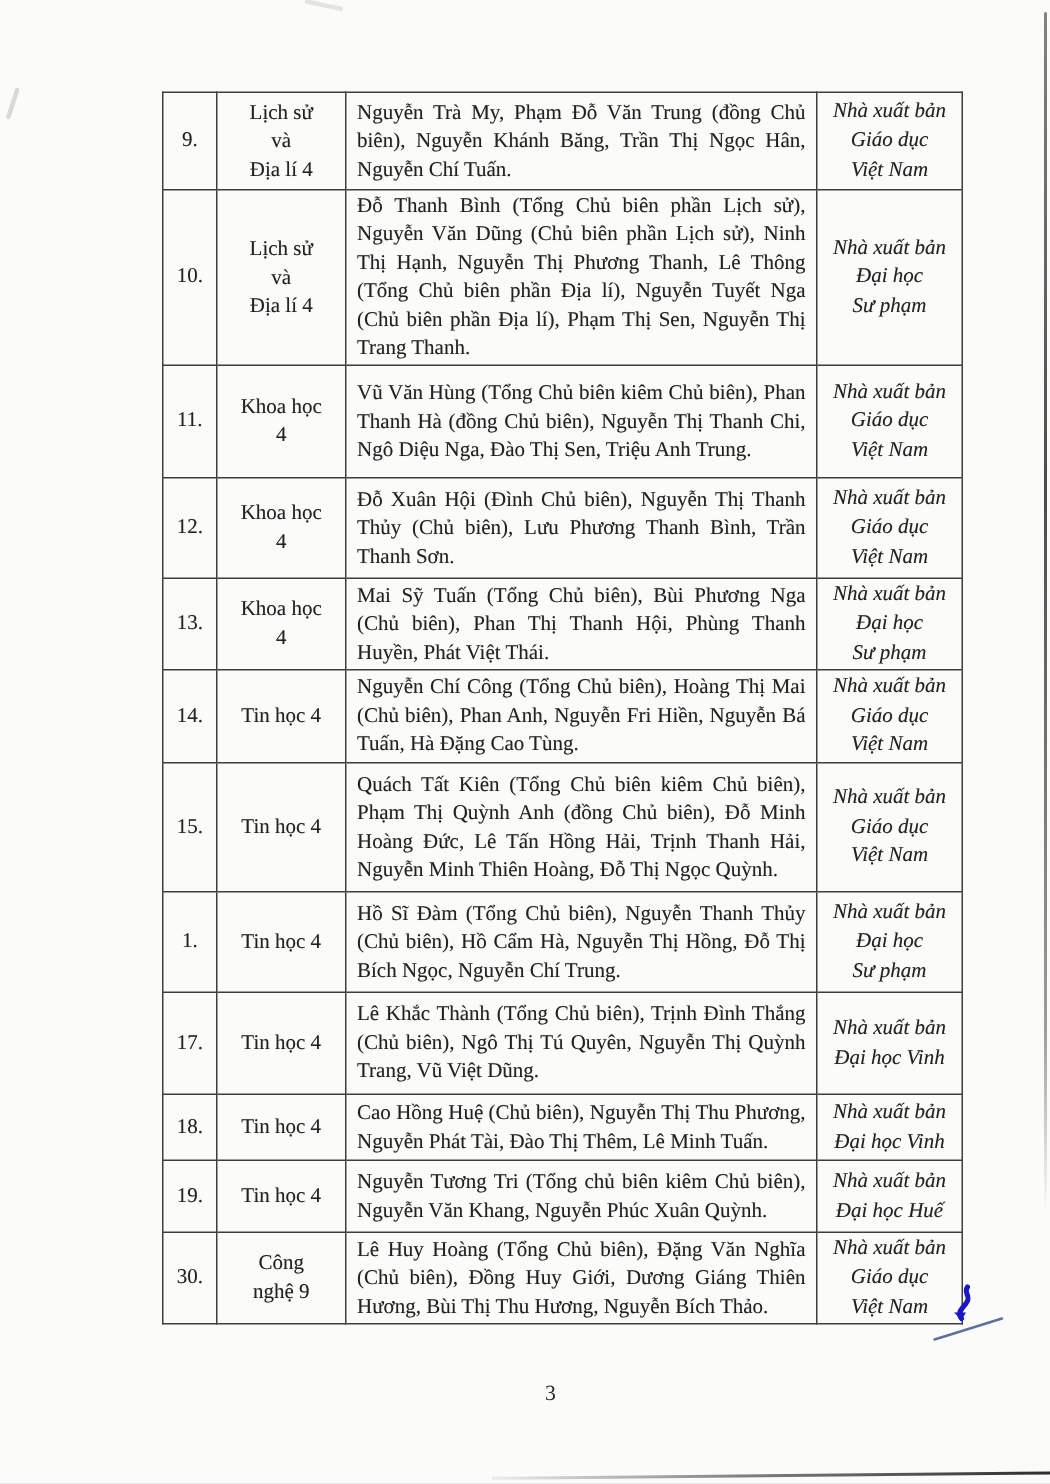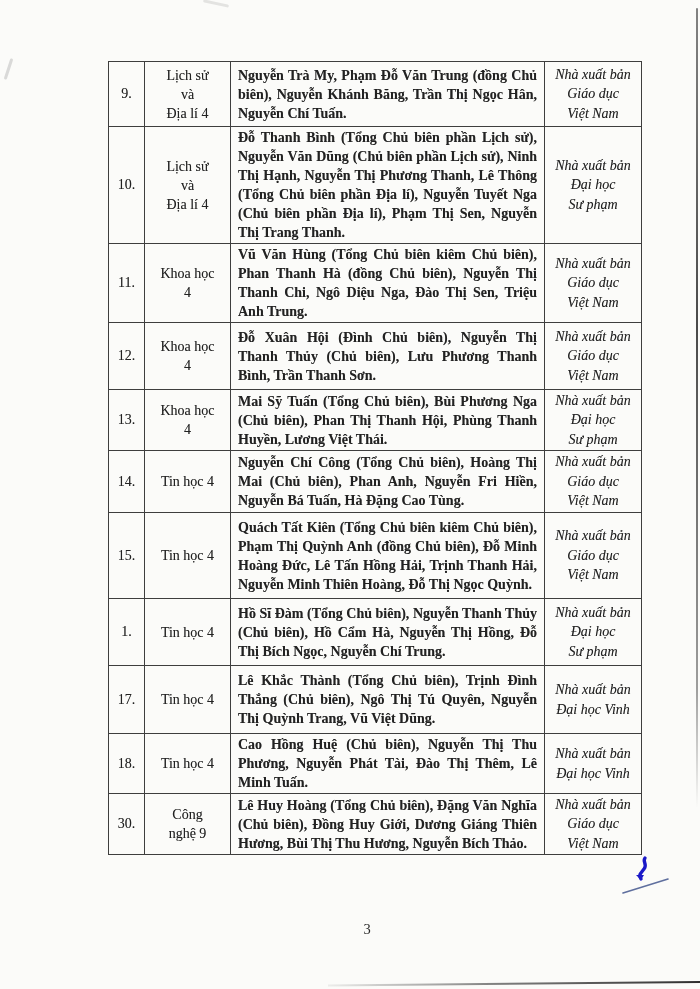--- a/index.html
+++ b/index.html
@@ -20,21 +20,21 @@
   }
   table.booklist td {
     border:1px solid #3e3e3e;
     vertical-align:middle;
     font-size:14px;
     color:#222;
     text-shadow:0 0 0.5px rgba(40,40,40,.35);
   }
   td.cell-no   { text-align:center; padding:0 2px; }
   td.cell-subj { text-align:center; line-height:19px; padding:0 15px; }
-  td.cell-auth { text-align:justify; line-height:19px; padding:1px 7px;font-weight:bold; }
+  td.cell-auth { text-align:justify; line-height:19px; padding:1px 7px; }
   td.cell-pub  { text-align:center; line-height:19.5px; padding:0 2px;font-style:italic; }
   .page-number {
     position:absolute; left:337px; top:921px; width:60px;
     text-align:center; font-size:14.5px; color:#2a2a2a;
   }
   .scan-edge-right {
     position:absolute; left:696px; top:8px; width:2px; height:800px;
     background:linear-gradient(to bottom, rgba(90,90,90,.75), rgba(55,55,55,.9) 40%, rgba(95,95,95,.6) 85%, rgba(130,130,130,0));
     border-radius:1px;
   }
@@ -114,21 +114,21 @@
             <div>Nhà xuất bản</div>
             <div>Giáo dục</div>
             <div>Việt Nam</div>
           </td>
         </tr>
         <tr style="height: 61px;">
           <td class="cell-no">13.</td>
           <td class="cell-subj">
             <div>Khoa học 4</div>
           </td>
-          <td class="cell-auth">Mai Sỹ Tuấn (Tổng Chủ biên), Bùi Phương Nga (Chủ biên), Phan Thị Thanh Hội, Phùng Thanh Huyền, Lương Việt Thái.</td>
+          <td class="cell-auth">Mai Sỹ Tuấn (Tổng Chủ biên), Bùi Phương Nga (Chủ biên), Phan Thị Thanh Hội, Phùng Thanh Huyền, Phát Việt Thái.</td>
           <td class="cell-pub">
             <div>Nhà xuất bản</div>
             <div>Đại học</div>
             <div>Sư phạm</div>
           </td>
         </tr>
         <tr style="height: 62px;">
           <td class="cell-no">14.</td>
           <td class="cell-subj">
             <div>Tin học 4</div>
@@ -177,20 +177,31 @@
         </tr>
         <tr style="height: 44px;">
           <td class="cell-no">18.</td>
           <td class="cell-subj">
             <div>Tin học 4</div>
           </td>
           <td class="cell-auth">Cao Hồng Huệ (Chủ biên), Nguyễn Thị Thu Phương, Nguyễn Phát Tài, Đào Thị Thêm, Lê Minh Tuấn.</td>
           <td class="cell-pub">
             <div>Nhà xuất bản</div>
             <div>Đại học Vinh</div>
+          </td>
+        </tr>
+        <tr style="height: 48px;">
+          <td class="cell-no">19.</td>
+          <td class="cell-subj">
+            <div>Tin học 4</div>
+          </td>
+          <td class="cell-auth">Nguyễn Tương Tri (Tổng chủ biên kiêm Chủ biên), Nguyễn Văn Khang, Nguyễn Phúc Xuân Quỳnh.</td>
+          <td class="cell-pub">
+            <div>Nhà xuất bản</div>
+            <div>Đại học Huế</div>
           </td>
         </tr>
         <tr style="height: 61px;">
           <td class="cell-no">30.</td>
           <td class="cell-subj">
             <div>Công nghệ 9</div>
           </td>
           <td class="cell-auth">Lê Huy Hoàng (Tổng Chủ biên), Đặng Văn Nghĩa (Chủ biên), Đồng Huy Giới, Dương Giáng Thiên Hương, Bùi Thị Thu Hương, Nguyễn Bích Thảo.</td>
           <td class="cell-pub">
             <div>Nhà xuất bản</div>

